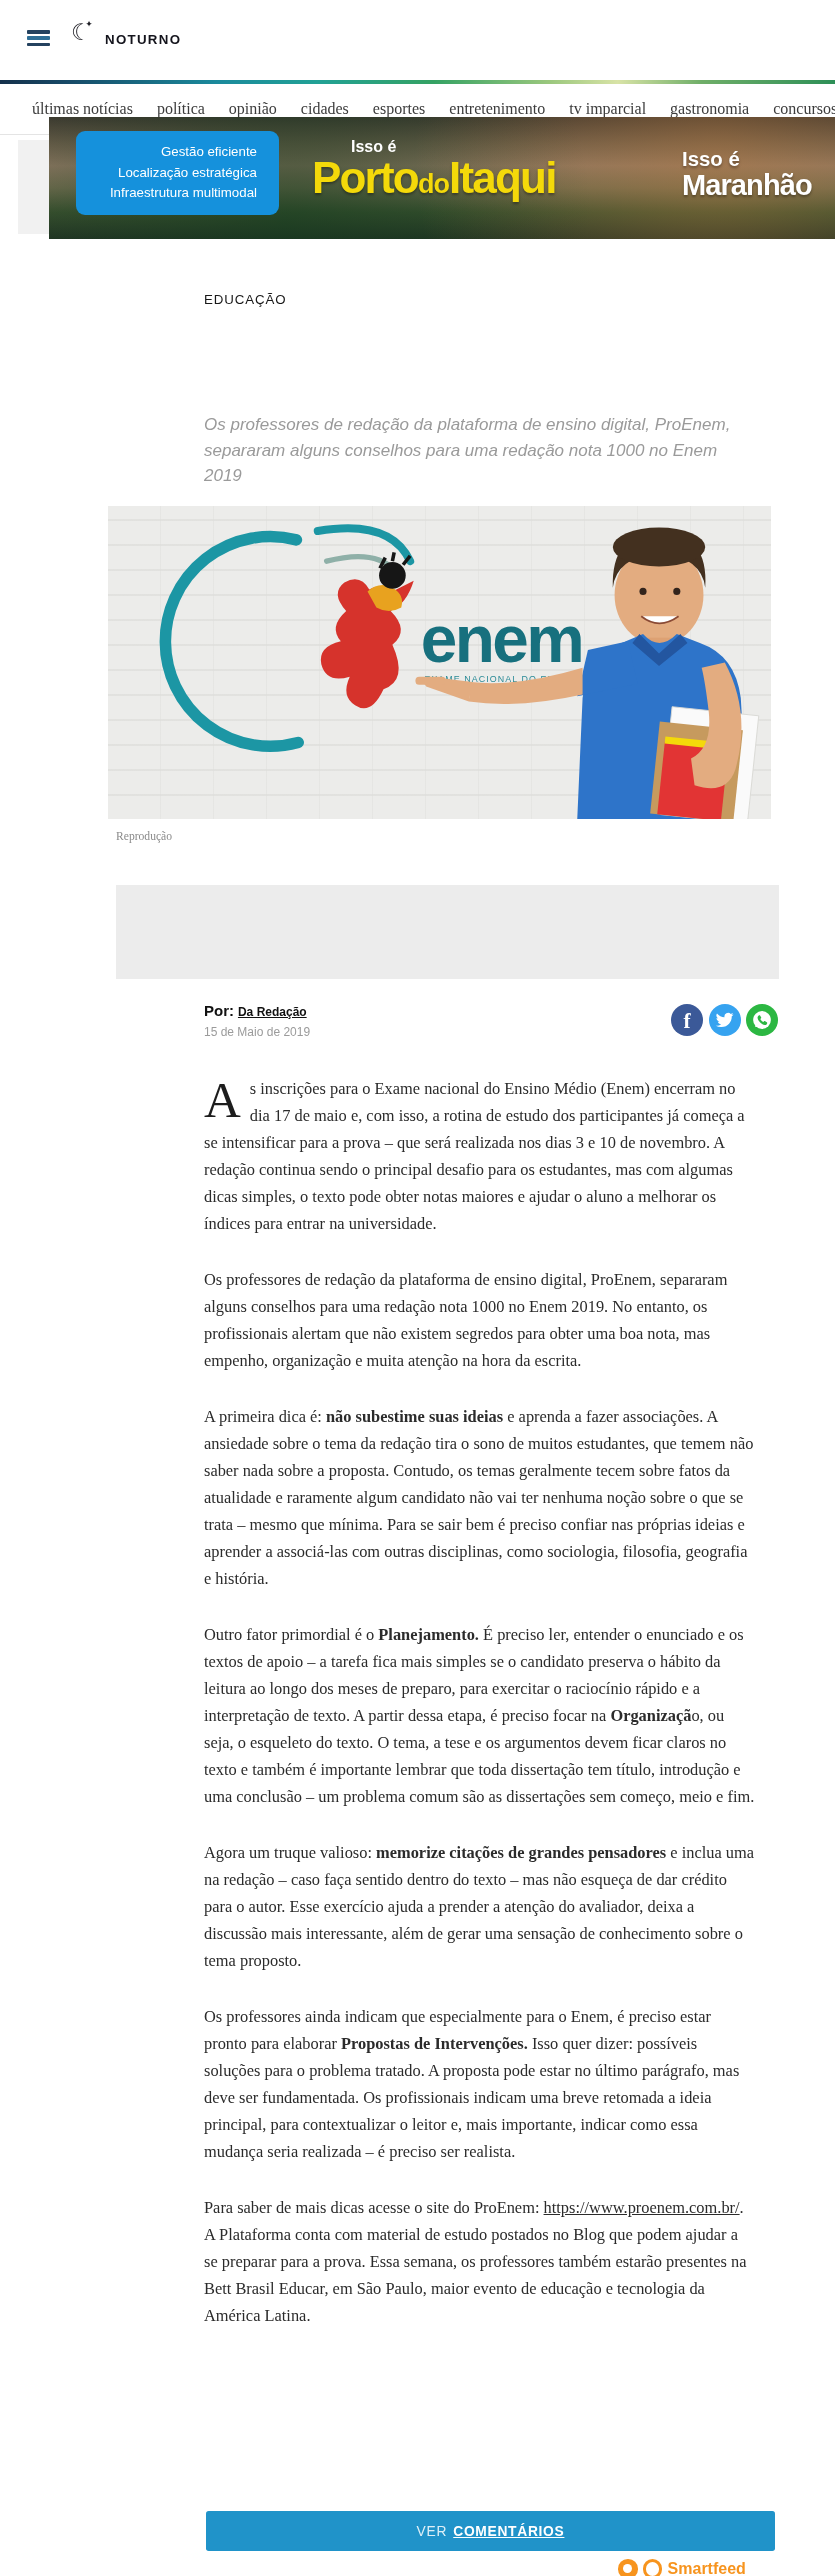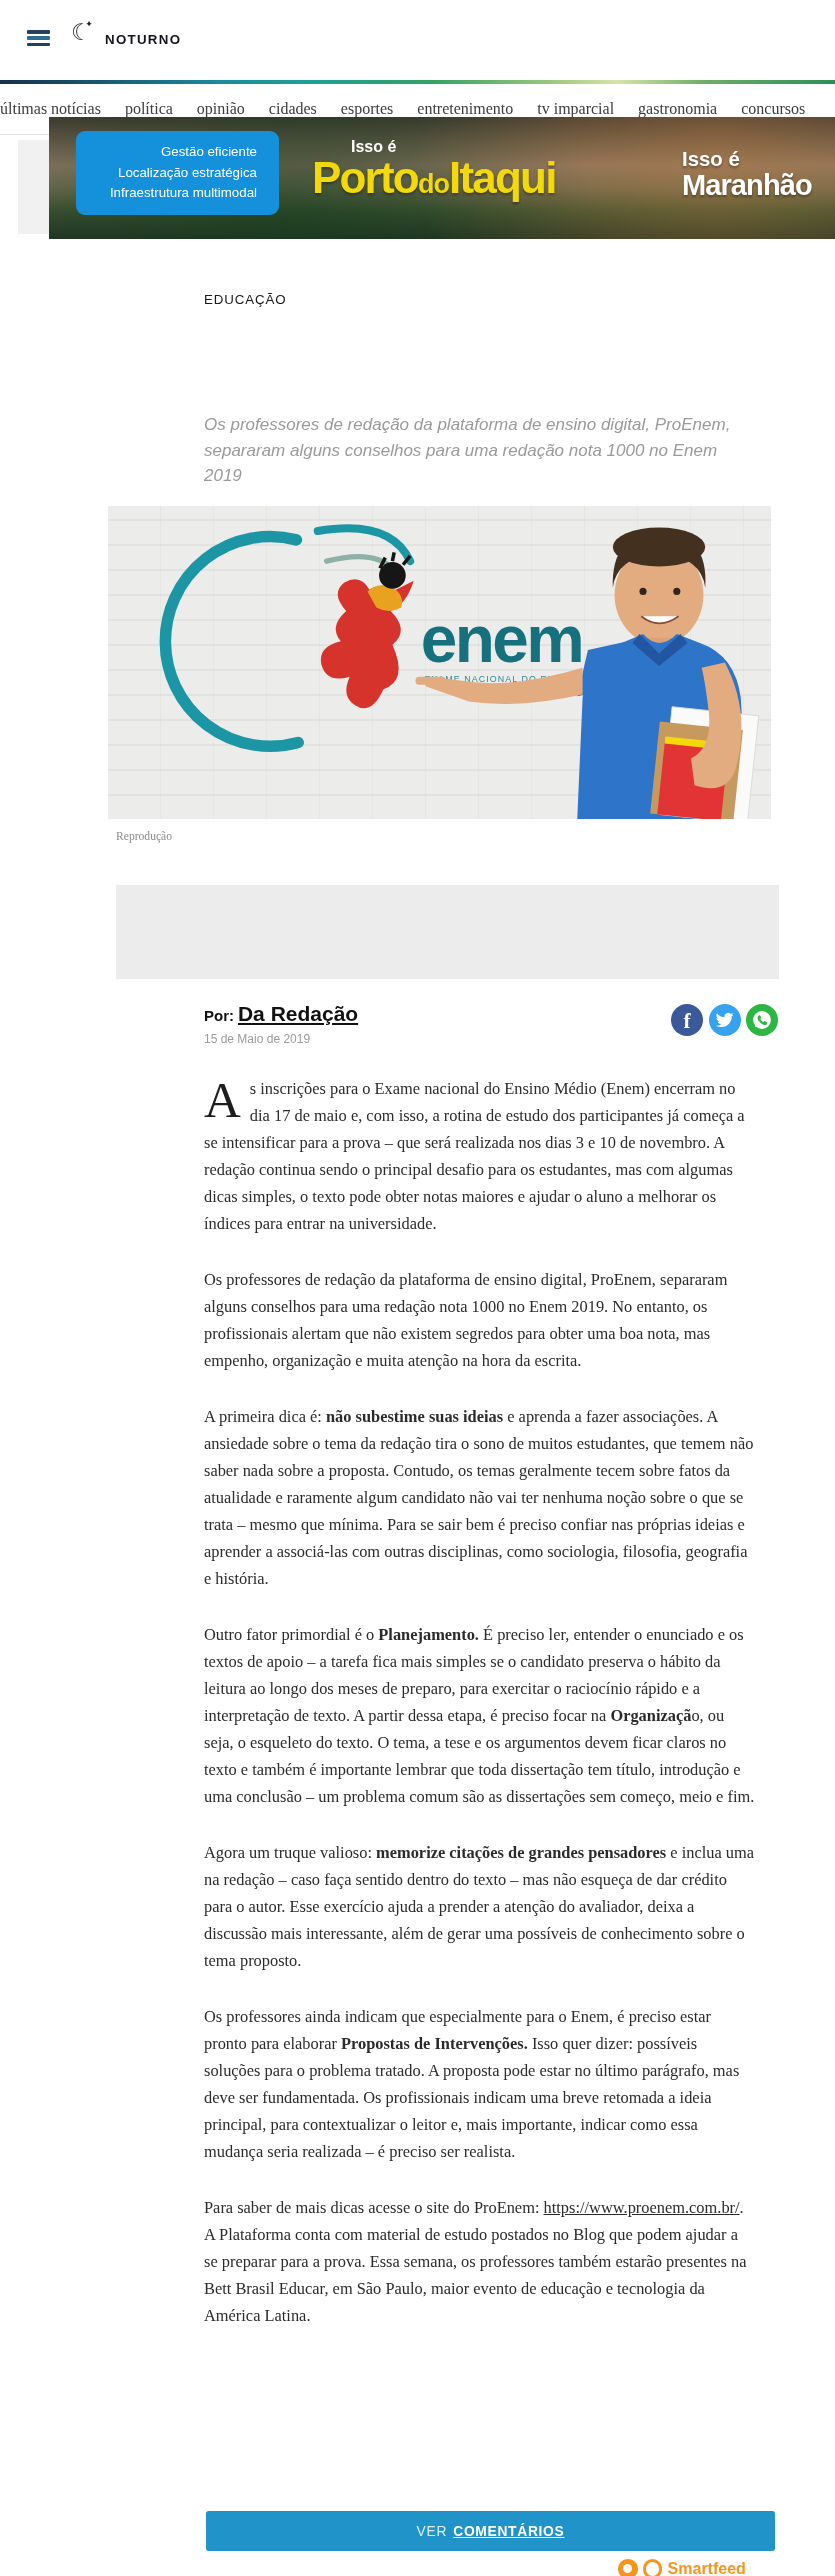--- a/index.html
+++ b/index.html
@@ -17,21 +17,21 @@
   .moon .spark{position:absolute;left:14.2px;top:-1.8px;font-size:9px;color:#1d1d24;}
   .brand{position:absolute;left:105px;top:32px;font-size:13.3px;font-weight:bold;
          letter-spacing:1.3px;color:#14141c;}
 
   
   .gradbar{position:absolute;left:0;top:80px;width:835px;height:3.6px;
     background:linear-gradient(90deg,#15304b 0%,#174a67 8%,#1b8a9c 26%,#21a195 38%,
                #35a263 52%,#9cc87e 66%,#d8e3a6 74%,#6fae68 84%,#2d8f57 100%);}
   .nav{position:absolute;left:0;top:84px;width:835px;height:51px;background:#fff;
        border-bottom:0.9px solid #e4e4e4;display:flex;align-items:center;
-       box-sizing:border-box;gap:24px;white-space:nowrap;overflow:hidden;}
+       padding-left:32px;box-sizing:border-box;gap:24px;white-space:nowrap;overflow:hidden;}
   .nav span{font-family:"Liberation Serif",serif;font-size:16px;color:#3c3c3c;cursor:pointer;}
 
   
   .graystrip{position:absolute;left:18px;top:140px;width:31px;height:94px;background:#f1f1f1;}
   .bannerad{position:absolute;left:49px;top:117px;width:786px;height:122px;overflow:hidden;cursor:pointer;
     background:
       radial-gradient(circle at 85% 35%, rgba(196,124,60,.40), rgba(0,0,0,0) 45%),
       radial-gradient(circle at 30% 85%, rgba(20,60,30,.55), rgba(0,0,0,0) 55%),
       linear-gradient(180deg,#3f3a31 0%,#6a5d4a 22%,#8a7660 40%,#6e6b4e 58%,#39502f 78%,#223424 100%);}
   .bluebox{position:absolute;left:27px;top:14.2px;width:203px;height:84px;background:#1591dc;
@@ -66,21 +66,21 @@
   .caption{position:absolute;left:116px;top:830px;font-family:"Liberation Serif",serif;
     font-size:11.6px;color:#8a8a8a;}
 
   
   .adbox{position:absolute;left:116px;top:885px;width:663px;height:94px;background:#ececec;}
 
   
   .bylinerow{position:absolute;left:204px;top:1002px;width:574px;display:flex;
     justify-content:space-between;align-items:flex-start;}
   .byline .por{font-size:15px;font-weight:bold;color:#111;}
-  .byline a{font-size:21px;font-weight:bold;color:#111;text-decoration:underline;cursor:pointer;}
+  .byline a{font-size:12px;font-weight:bold;color:#111;text-decoration:underline;cursor:pointer;}
   .date{margin-top:6.2px;font-size:12px;color:#9b9b9b;}
   .shareicons{display:flex;gap:5.3px;margin-top:1.8px;}
   .shareicons svg{cursor:pointer;display:block;}
 
   
   .bodywrap{position:absolute;left:204px;top:1075px;width:551px;
     font-family:"Liberation Serif",serif;font-size:16.4px;line-height:27px;color:#2b2b2b;}
   .bodywrap p{margin:0 0 29px 0;}
   .dropcap{float:left;font-size:51px;line-height:43px;padding:3.6px 9px 0 0;color:#1d1d1d;}
   .textlink{color:#2b2b2b;text-decoration:underline;cursor:pointer;}
@@ -217,21 +217,21 @@
         <path d="M14.6 12.6c.4-.2.9 0 1.2.4l1.2 1.8c.3.4.2.9-.1 1.3l-.8.8c.6 1.3 2.1 2.8 3.4 3.4l.8-.8c.4-.3.9-.4 1.3-.1l1.8 1.2c.4.3.6.8.4 1.2-.3 1-1.4 2-2.5 1.9-3.4-.3-8-4.9-8.3-8.3-.1-1.1.9-2.2 1.6-2.8z" fill="#2cb742"></path>
       </svg>
     </div>
   </div>
 
   <div class="bodywrap">
     <p><span class="dropcap">A</span><span>s inscrições para o Exame nacional do Ensino Médio (Enem) encerram no dia 17 de maio e, com isso, a rotina de estudo dos participantes já começa a se intensificar para a prova – que será realizada nos dias 3 e 10 de novembro. A redação continua sendo o principal desafio para os estudantes, mas com algumas dicas simples, o texto pode obter notas maiores e ajudar o aluno a melhorar os índices para entrar na universidade.</span></p>
     <p><span>Os professores de redação da plataforma de ensino digital, ProEnem, separaram alguns conselhos para uma redação nota 1000 no Enem 2019. No entanto, os profissionais alertam que não existem segredos para obter uma boa nota, mas empenho, organização e muita atenção na hora da escrita.</span></p>
     <p><span>A primeira dica é: </span><b>não subestime suas ideias</b><span> e aprenda a fazer associações. A ansiedade sobre o tema da redação tira o sono de muitos estudantes, que temem não saber nada sobre a proposta. Contudo, os temas geralmente tecem sobre fatos da atualidade e raramente algum candidato não vai ter nenhuma noção sobre o que se trata – mesmo que mínima. Para se sair bem é preciso confiar nas próprias ideias e aprender a associá-las com outras disciplinas, como sociologia, filosofia, geografia e história.</span></p>
     <p><span>Outro fator primordial é o </span><b>Planejamento.</b><span> É preciso ler, entender o enunciado e os textos de apoio – a tarefa fica mais simples se o candidato preserva o hábito da leitura ao longo dos meses de preparo, para exercitar o raciocínio rápido e a interpretação de texto. A partir dessa etapa, é preciso focar na </span><b>Organizaçã</b><span>o, ou seja, o esqueleto do texto. O tema, a tese e os argumentos devem ficar claros no texto e também é importante lembrar que toda dissertação tem título, introdução e uma conclusão – um problema comum são as dissertações sem começo, meio e fim.</span></p>
-    <p><span>Agora um truque valioso: </span><b>memorize citações de grandes pensadores</b><span> e inclua uma na redação – caso faça sentido dentro do texto – mas não esqueça de dar crédito para o autor. Esse exercício ajuda a prender a atenção do avaliador, deixa a discussão mais interessante, além de gerar uma possíveis de conhecimento sobre o tema proposto.</span></p>
+    <p><span>Agora um truque valioso: </span><b>memorize citações de grandes pensadores</b><span> e inclua uma na redação – caso faça sentido dentro do texto – mas não esqueça de dar crédito para o autor. Esse exercício ajuda a prender a atenção do avaliador, deixa a discussão mais interessante, além de gerar uma sensação de conhecimento sobre o tema proposto.</span></p>
     <p><span>Os professores ainda indicam que especialmente para o Enem, é preciso estar pronto para elaborar </span><b>Propostas de Intervenções.</b><span> Isso quer dizer: possíveis soluções para o problema tratado. A proposta pode estar no último parágrafo, mas deve ser fundamentada. Os profissionais indicam uma breve retomada a ideia principal, para contextualizar o leitor e, mais importante, indicar como essa mudança seria realizada – é preciso ser realista.</span></p>
     <p><span>Para saber de mais dicas acesse o site do ProEnem: </span><a class="textlink">https://www.proenem.com.br/</a><span>. A Plataforma conta com material de estudo postados no Blog que podem ajudar a se preparar para a prova. Essa semana, os professores também estarão presentes na Bett Brasil Educar, em São Paulo, maior evento de educação e tecnologia da América Latina.</span></p>
   </div>
 
   <button class="commentsbtn">
     <span class="ver">VER</span>
     <span class="lbl">COMENTÁRIOS</span>
   </button>
 
   <div class="smartfeed">

